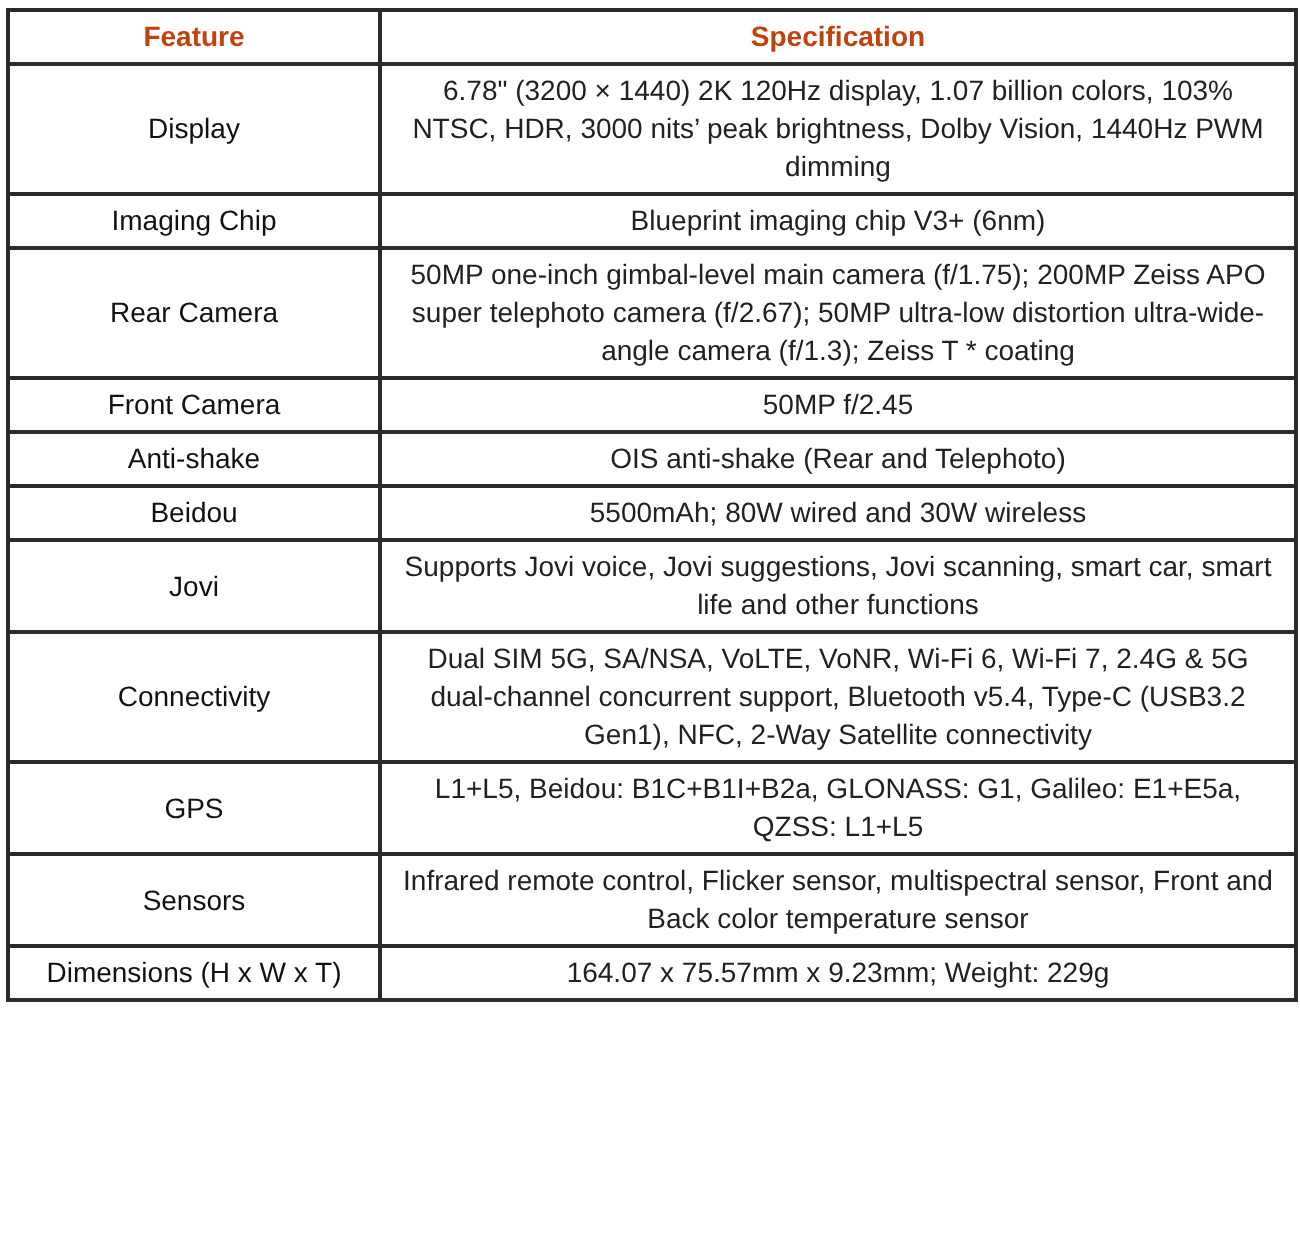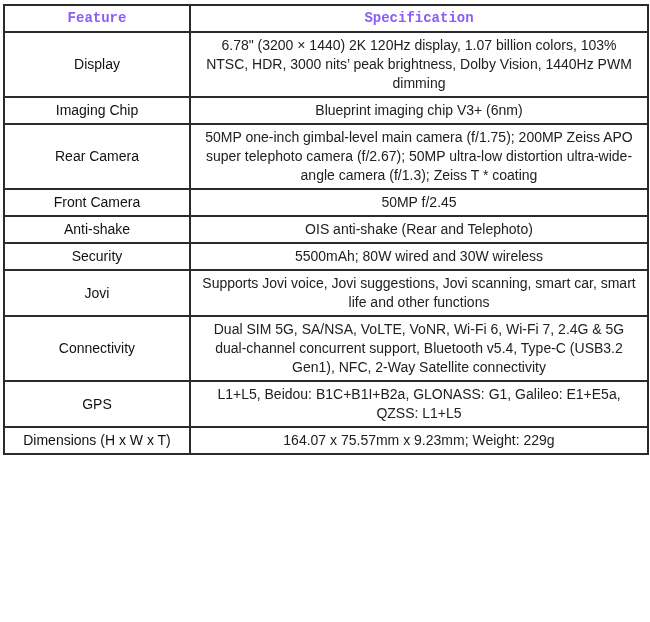--- a/index.html
+++ b/index.html
@@ -28,23 +28,22 @@
     border: 2px solid #2b2b2b;
     text-align: center;
     vertical-align: middle;
     font-size: 14px;
     line-height: 19px;
     padding: 3px 8px;
     word-wrap: break-word;
   }
   table.spec-table th {
     font-weight: bold;
-    color: #8b5cf6;
+    color: #c2410c;
     padding: 3px 8px;
-    font-family: Liberation Mono, monospace;
   }
   td.feature-col {
     font-weight: normal;
     color: #111111;
   }
   td.spec-col {
     font-weight: normal;
     color: #212121;
   }
 </style>
@@ -77,33 +76,37 @@
     </tr>
     <tr>
       <td class="feature-col">Front Camera</td>
       <td class="spec-col">50MP f/2.45</td>
     </tr>
     <tr>
       <td class="feature-col">Anti-shake</td>
       <td class="spec-col">OIS anti-shake (Rear and Telephoto)</td>
     </tr>
     <tr>
-      <td class="feature-col">Security</td>
+      <td class="feature-col">Beidou</td>
       <td class="spec-col">5500mAh; 80W wired and 30W wireless</td>
     </tr>
     <tr>
       <td class="feature-col">Jovi</td>
       <td class="spec-col">Supports Jovi voice, Jovi suggestions, Jovi scanning, smart car, smart life and other functions</td>
     </tr>
     <tr>
       <td class="feature-col">Connectivity</td>
       <td class="spec-col">Dual SIM 5G, SA/NSA, VoLTE, VoNR, Wi-Fi 6, Wi-Fi 7, 2.4G &amp; 5G dual-channel concurrent support, Bluetooth v5.4, Type-C (USB3.2 Gen1), NFC, 2-Way Satellite connectivity</td>
     </tr>
     <tr>
       <td class="feature-col">GPS</td>
       <td class="spec-col">L1+L5, Beidou: B1C+B1I+B2a, GLONASS: G1, Galileo: E1+E5a, QZSS: L1+L5</td>
     </tr>
     <tr>
+      <td class="feature-col">Sensors</td>
+      <td class="spec-col">Infrared remote control, Flicker sensor, multispectral sensor, Front and Back color temperature sensor</td>
+    </tr>
+    <tr>
       <td class="feature-col">Dimensions (H x W x T)</td>
       <td class="spec-col">164.07 x 75.57mm x 9.23mm; Weight: 229g</td>
     </tr>
   </tbody>
 </table>
 
 </body></html>

